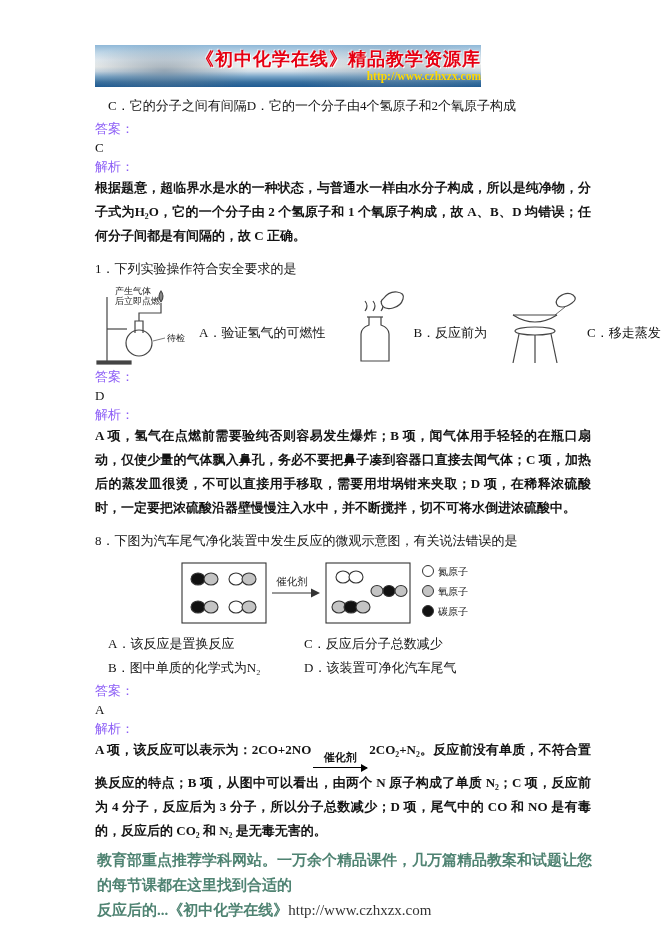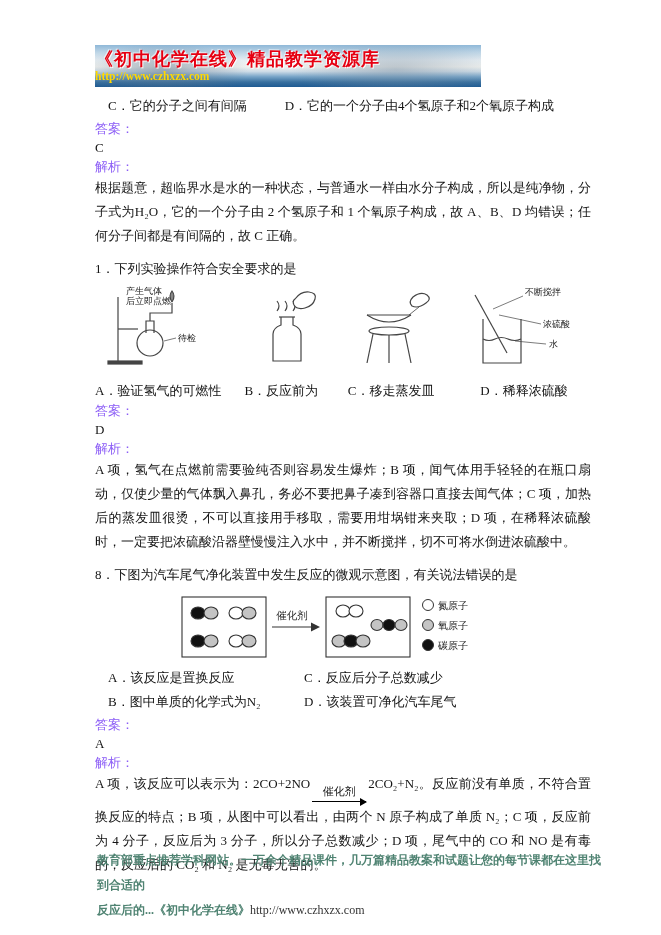--- a/index.html
+++ b/index.html
@@ -1,46 +1,46 @@
 <!DOCTYPE html>
 <html><head>
 <meta charset="utf-8">
 <style>
   html,body{margin:0;padding:0;background:#ffffff;}
   .page{position:relative;width:661px;height:935px;box-sizing:border-box;
     padding:45px 70px 0 95px;overflow:hidden;
     font-family:"Liberation Serif","DejaVu Serif",serif;font-size:13px;color:#141414;}
   .banner{width:386px;height:42px;margin:0 0 8px 0;position:relative;
-    display:flex;flex-direction:column;align-items:flex-start;justify-content:center;
+    display:flex;flex-direction:column;align-items:flex-end;justify-content:center;
     background:
       radial-gradient(ellipse 120px 40px at 18% 62%, rgba(96,118,138,.55), transparent 70%),
       radial-gradient(ellipse 150px 45px at 78% 58%, rgba(120,140,158,.45), transparent 70%),
       linear-gradient(180deg,#8fb8d8 0%,#bad3e5 16%,#e7eef3 36%,#f1f2ef 52%,#cedce7 63%,#7aa6c9 75%,#38709f 88%,#1e5a92 100%);}
   .banner-title{color:#e60012;font-weight:bold;font-size:18px;letter-spacing:1px;line-height:20px;
     text-shadow:1px 1px 0 rgba(255,255,255,.9), -1px -1px 0 rgba(255,255,255,.6);}
   .banner-url{color:#ffd800;font-size:11.5px;font-weight:bold;line-height:13px;margin-top:1px;}
   p{margin:0;}
-  .opt-pair{display:flex;gap:38px;padding-left:13px;line-height:22px;margin-bottom:2px;}
+  .opt-pair{display:flex;padding-left:13px;line-height:22px;margin-bottom:2px;}
   .lbl{color:#8b5cf6;line-height:19px;}
   .ansv{line-height:19px;}
-  .para{line-height:24px;text-align:justify;}
+  .para{line-height:24px;text-align:justify;font-weight:bold;}
   .qtitle{margin:10px 0 5px;line-height:22px;}
   .figrow{display:flex;justify-content:space-between;align-items:flex-end;margin:2px 0 0;}
-  .figcell{display:flex;flex-direction:column;align-items:center;}
+  .figcell{display:flex;flex-direction:row;align-items:center;}
   .figlbl{line-height:20px;margin-top:14px;white-space:nowrap;}
   svg{display:block;}
   svg text{font-size:9px;fill:#222;stroke:none;font-family:"Liberation Serif","DejaVu Serif",serif;}
   .q8fig{margin:2px 0 4px 85px;}
   .opts2{display:grid;grid-template-columns:196px auto;row-gap:2px;padding-left:13px;line-height:22px;margin-bottom:2px;}
   .cat-arrow{display:inline-flex;flex-direction:column;align-items:center;vertical-align:-7px;margin:0 2px;}
   .cat-lab{font-size:11px;line-height:12px;}
   .shaft{display:block;width:54px;height:8px;position:relative;}
   .shaft::before{content:"";position:absolute;left:0;top:4px;height:1px;width:100%;background:#000;}
   .shaft::after{content:"";position:absolute;right:-1px;top:0.5px;border-left:7px solid #000;border-top:4px solid transparent;border-bottom:4px solid transparent;}
-  .footer{position:absolute;left:97px;right:58px;bottom:12px;color:#4f8372;font-weight:bold;font-size:12px;line-height:25px;}
+  .footer{position:absolute;left:97px;right:58px;bottom:12px;color:#4f8372;font-weight:bold;font-size:15px;line-height:25px;}
   .footer .furl{color:#333333;font-weight:normal;}
 </style>
 </head>
 <body>
 
 <div class="page">
 
   <div class="banner">
     <div class="banner-title">《初中化学在线》精品教学资源库</div>
     <div class="banner-url">http://www.czhxzx.com</div>

